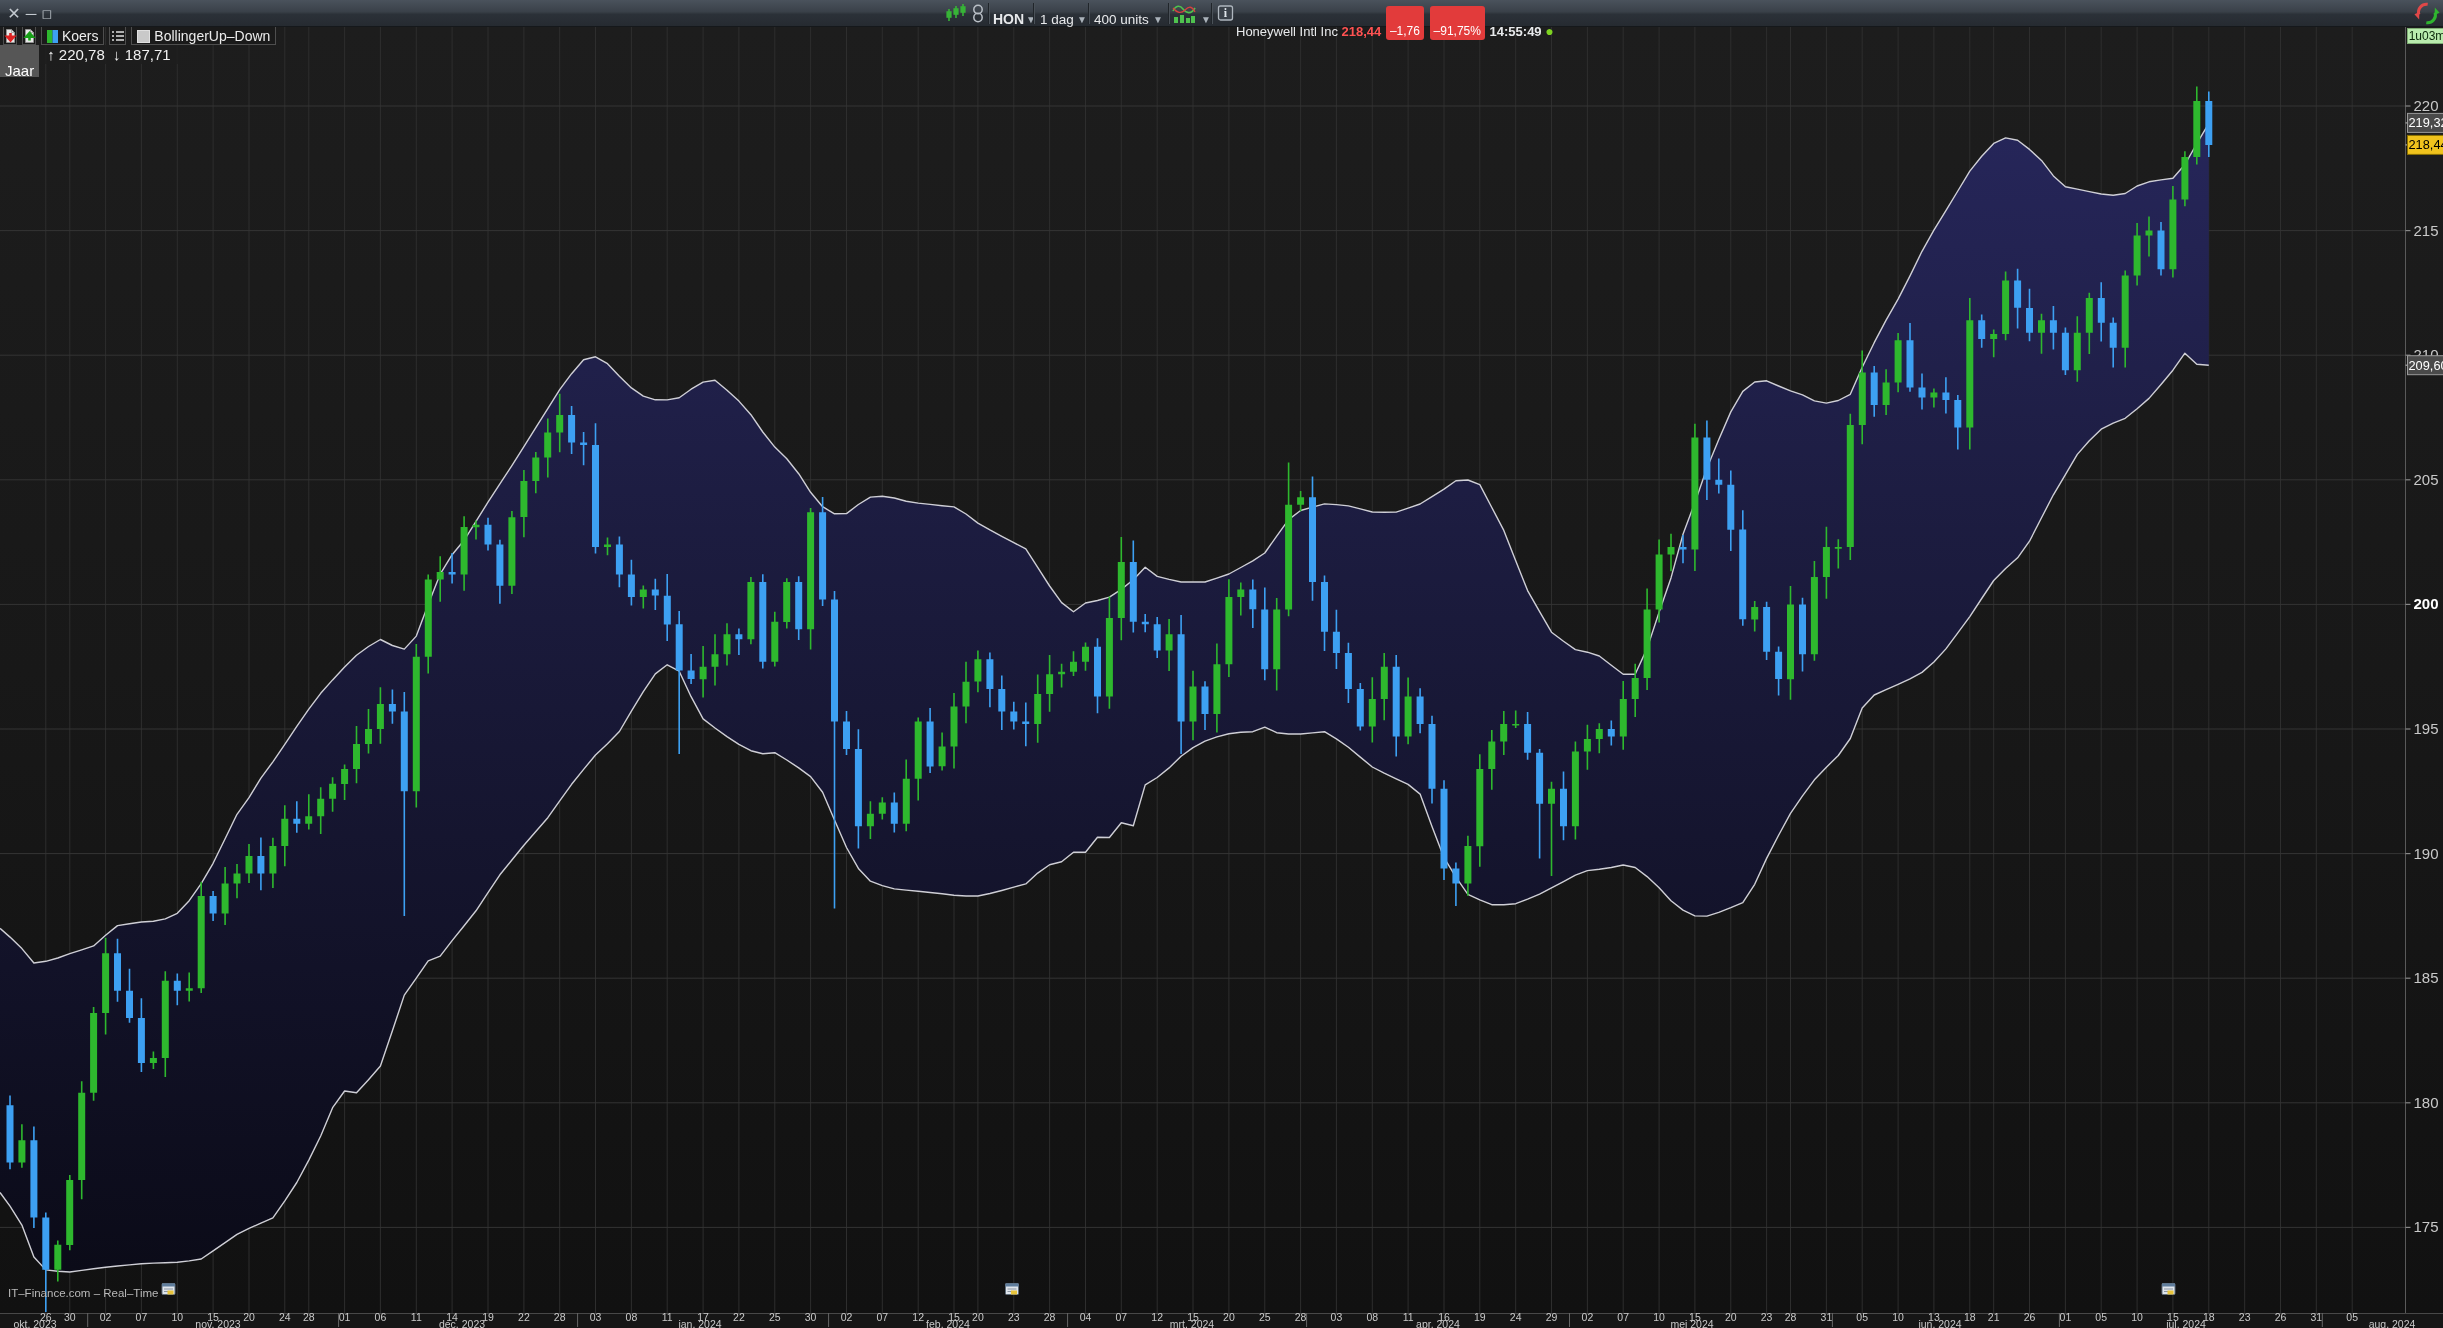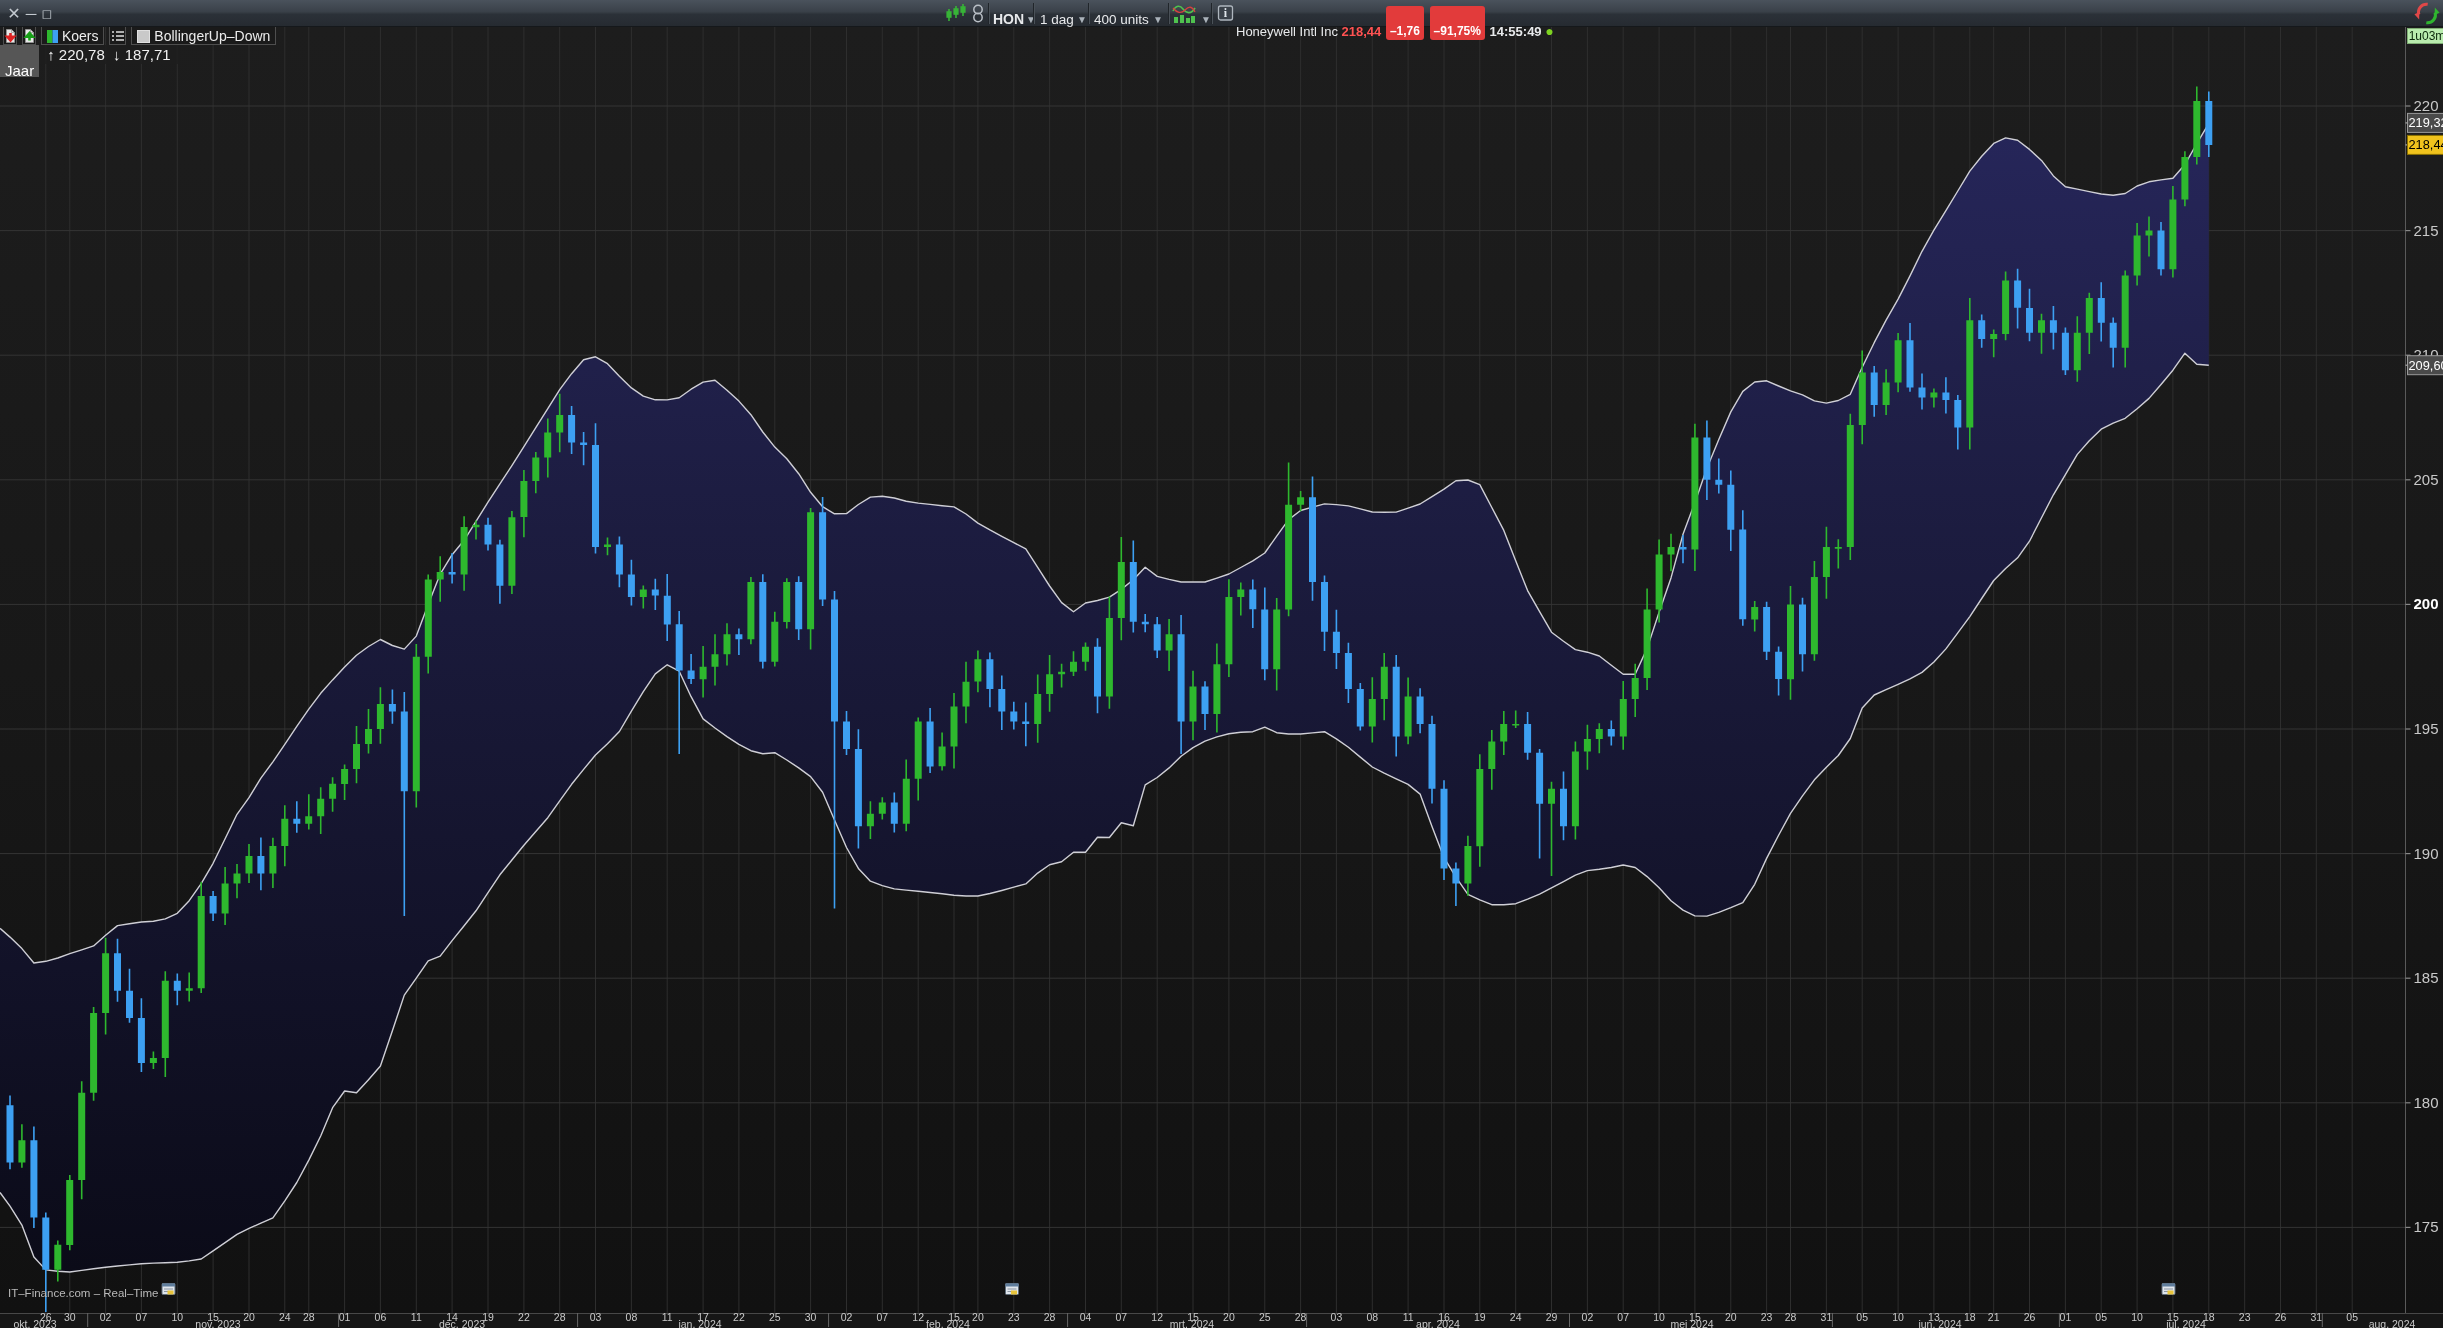--- a/index.html
+++ b/index.html
@@ -2,21 +2,21 @@
 <html><head><meta charset="utf-8"><title>chart</title><style>
 *{margin:0;padding:0;box-sizing:border-box}
 html,body{width:2443px;height:1328px;overflow:hidden;background:#161616;font-family:"Liberation Sans",sans-serif}
 #stage{position:relative;width:2443px;height:1328px}
 #toolbar{position:absolute;top:0;left:0;width:2443px;height:27px;background:linear-gradient(#4a525c,#3a4149 45%,#2b3138 55%,#262b31);border-bottom:1px solid #15181b;z-index:5}
 .wbtn{position:absolute;top:0;height:27px;line-height:27px;color:#c3c9cf;font-size:15px;text-align:center}
 .tsep{position:absolute;top:3px;height:21px;width:1px;background:#20252a;box-shadow:1px 0 0 #4a5158}
 .titem{position:absolute;top:6px;height:27px;line-height:27px;color:#e8eaec;font-size:13.5px;white-space:nowrap}
 .carat{color:#aab2ba;font-size:10px}
 .titem.carat{font-size:10px}
-.badge{display:inline-block;background:#e23b3b;color:#fff;border-radius:3px;padding:17px 4px;height:17px;line-height:17px;font-size:12px;font-weight:bold;vertical-align:1px;margin:0 1px}
+.badge{display:inline-block;background:#e23b3b;color:#fff;border-radius:3px;padding:17px 4px;height:17px;line-height:17px;font-size:12px;font-weight:normal;vertical-align:1px;margin:0 1px}
 #legend{position:absolute;top:26px;left:3px;height:19px;z-index:4;font-size:14px;color:#ececec}
 .lbox{position:relative;float:left;height:19px;line-height:18px;background:#1a1a1a;border:1px solid #4e4e4e;margin-right:5px;padding:0 5px;white-space:nowrap}
 #jaar{position:absolute;top:45px;left:0;height:19px;z-index:4;font-size:15px;color:#f0f0f0;line-height:19px}
 #jaar .jbox{float:left;height:19px;background:#565656;color:#fff;padding:16px 5px}
 #jaar .jval{float:left;height:19px;background:rgba(30,30,30,.9);padding:0 8px}
 #badge1u{position:absolute;top:28px;left:2407px;width:40px;height:16px;background:#b9ecae;border:1px solid #7fae74;color:#0a280a;font-size:12px;line-height:15px;text-align:center;z-index:4}
 </style></head>
 <body>
 <div id="stage">
 <svg width="2443" height="1328" viewBox="0 0 2443 1328" xmlns="http://www.w3.org/2000/svg" style="position:absolute;top:0;left:0">

